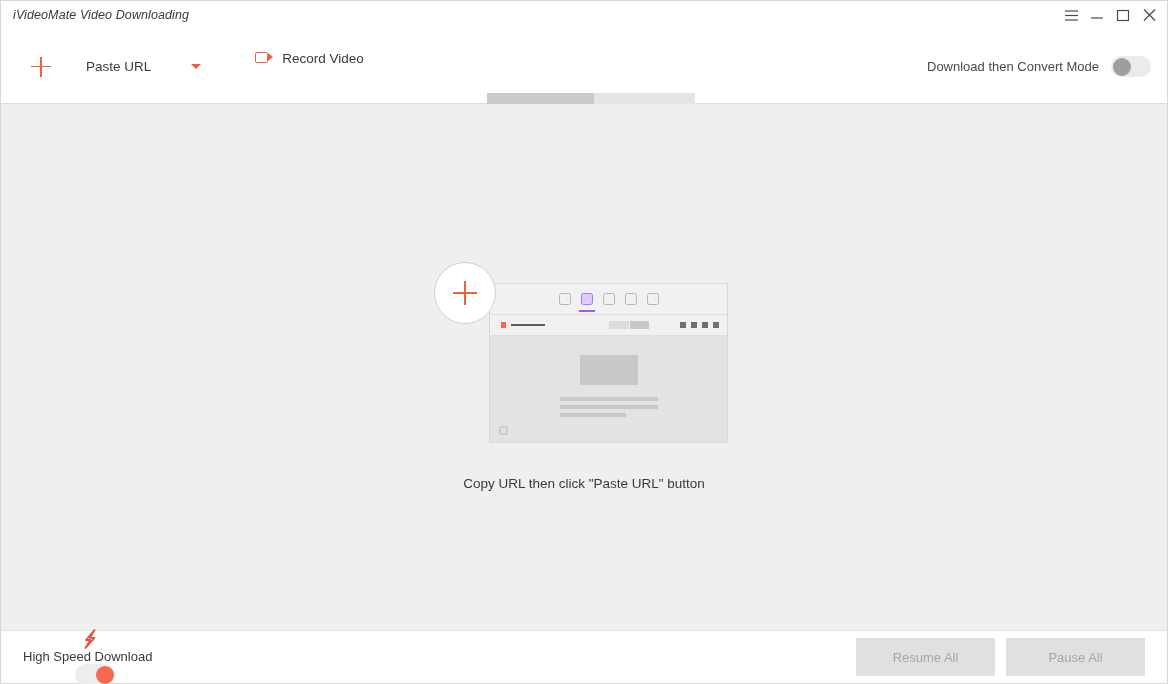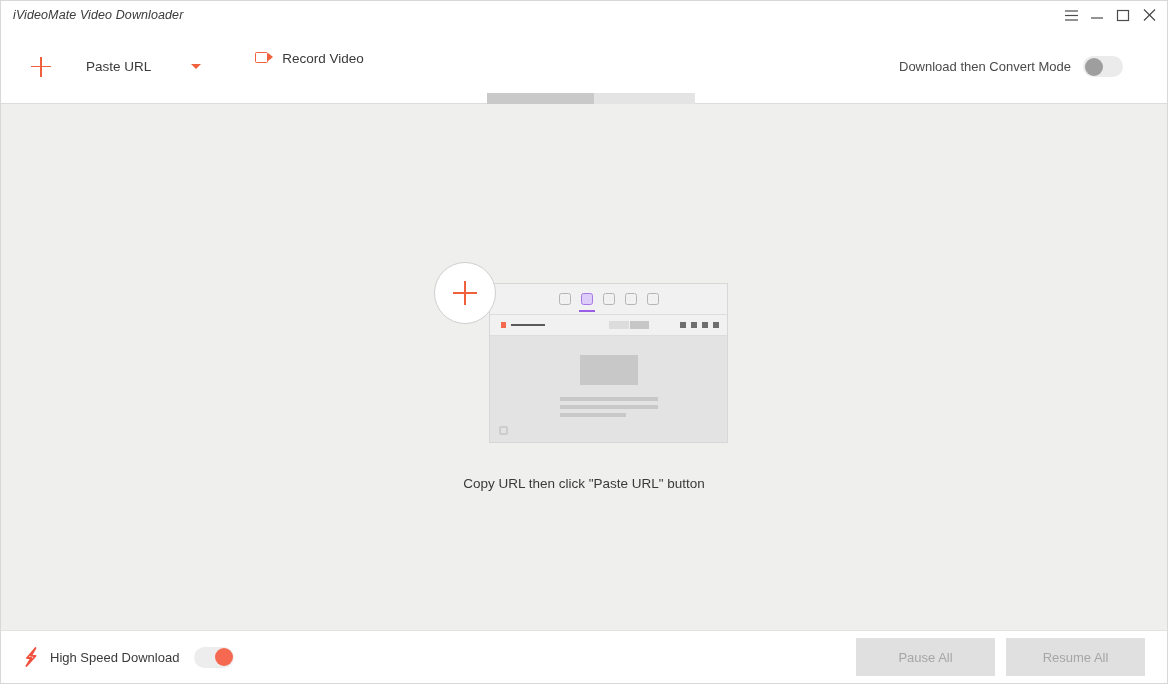--- a/index.html
+++ b/index.html
@@ -149,21 +149,21 @@
     justify-content: center;
     font-size: 13px;
     color: #3b3b3b;
     background: #e4e4e4;
     white-space: nowrap;
   }
   .tab.active { background: #c9c9c9; }
 
   .convert-mode {
     position: absolute;
-    right: 44px;
+    right: 16px;
     top: 0;
     height: 75px;
     display: flex;
     align-items: center;
   }
   .cm-label {
     font-size: 13px;
     color: #4a4a4a;
     margin-right: 12px;
     white-space: nowrap;
@@ -377,20 +377,21 @@
     background: #ffffff;
     border-top: 1px solid #e2e2e2;
     display: flex;
     align-items: center;
     padding: 0 22px 0 22px;
     position: relative;
   }
   .hsd {
     display: flex;
     align-items: center;
+    flex-direction: column;
   }
   .bolt {
     width: 16px;
     height: 20px;
     margin-right: 11px;
     color: #f0503c;
     display: block;
   }
   .hsd-label {
     font-size: 13px;
@@ -417,21 +418,21 @@
     justify-content: center;
     white-space: nowrap;
   }
 </style>
 </head>
 <body>
 
 <div id="app">
 
   <div class="titlebar">
-    <div class="title-text">iVideoMate Video Downloader</div>
+    <div class="title-text">iVideoMate Video Downloading</div>
     <div class="win-controls">
       <div class="wbtn">
         <svg width="15" height="13" viewBox="0 0 15 13" aria-hidden="true">
           <g stroke="#4b4b4b" stroke-width="1.2">
             <line x1="1" y1="2" x2="14" y2="2"></line>
             <line x1="1" y1="6.5" x2="14" y2="6.5"></line>
             <line x1="1" y1="11" x2="14" y2="11"></line>
           </g>
         </svg>
       </div>
@@ -533,18 +534,18 @@
     <div class="hsd">
       <svg class="bolt" viewBox="0 0 16 20" aria-hidden="true">
         <path d="M12.5 1 L4 11 L8.2 11 L3.5 19 L12.5 8.8 L8 8.8 Z" fill="none" stroke="#f0503c" stroke-width="1.8" stroke-linejoin="round"></path>
       </svg>
       <span class="hsd-label">High Speed Download</span>
       <span class="switch on">
         <span class="knob"></span>
       </span>
     </div>
     <div class="btn-group">
+      <button class="gbtn" disabled="">Resume All</button>
       <button class="gbtn" disabled="">Pause All</button>
-      <button class="gbtn" disabled="">Resume All</button>
     </div>
   </div>
 
 </div>
 
 </body></html>

